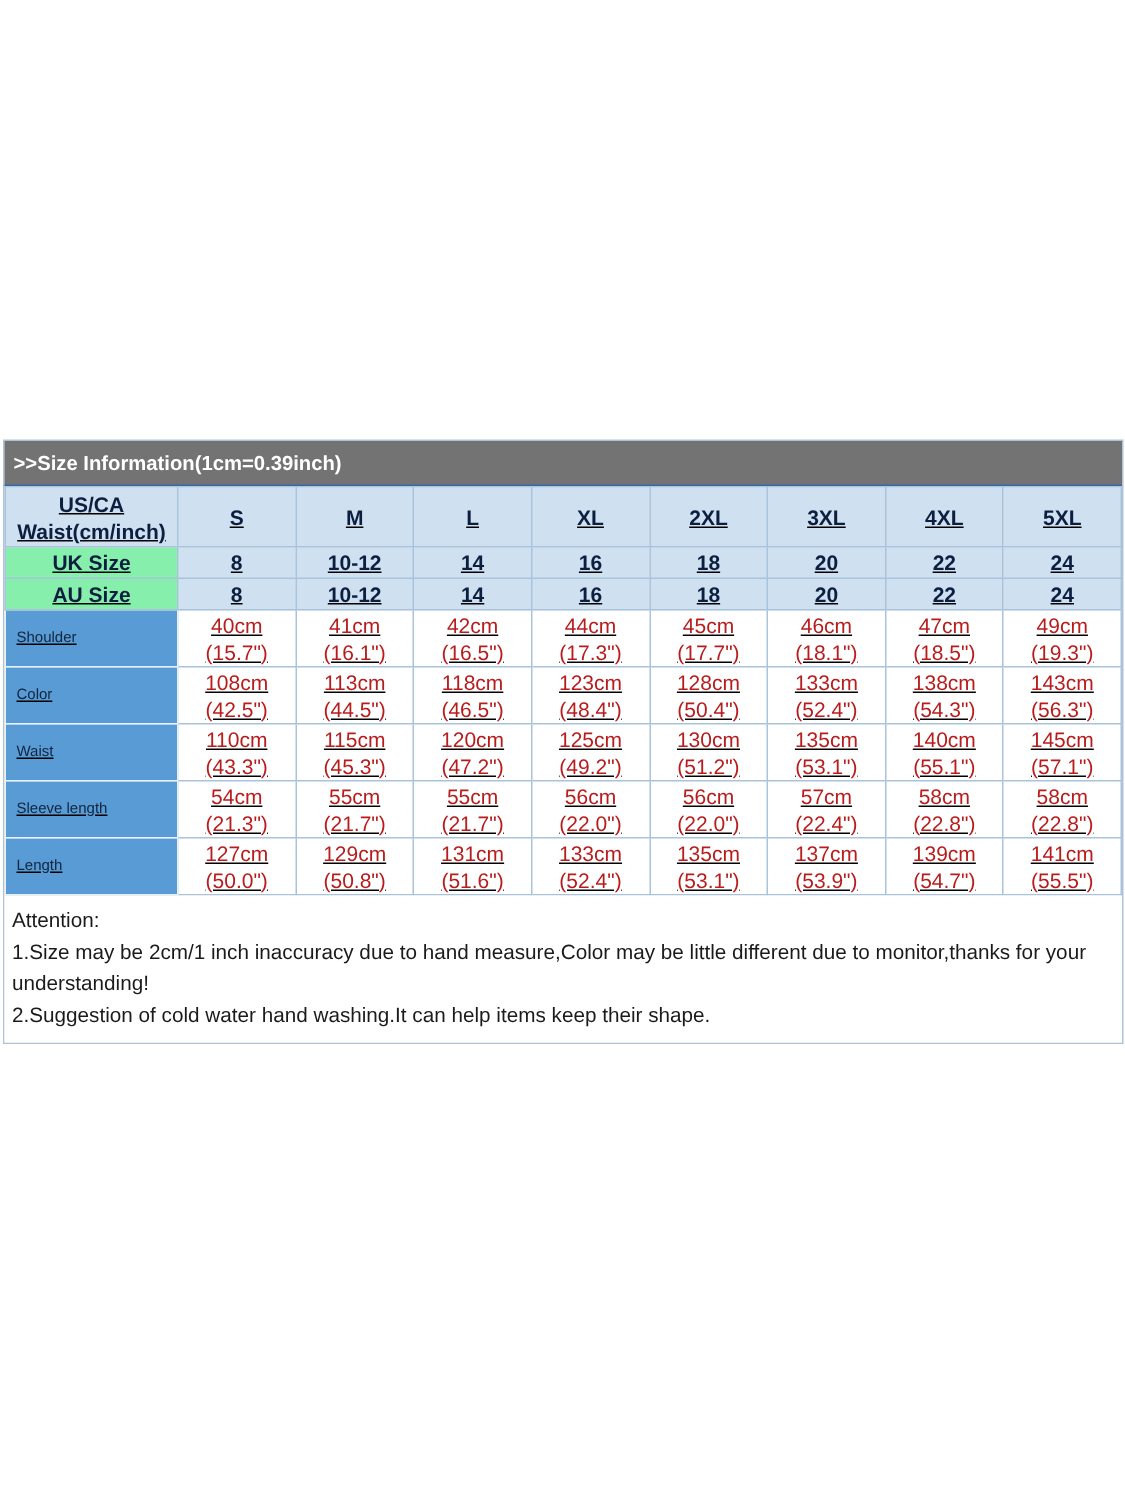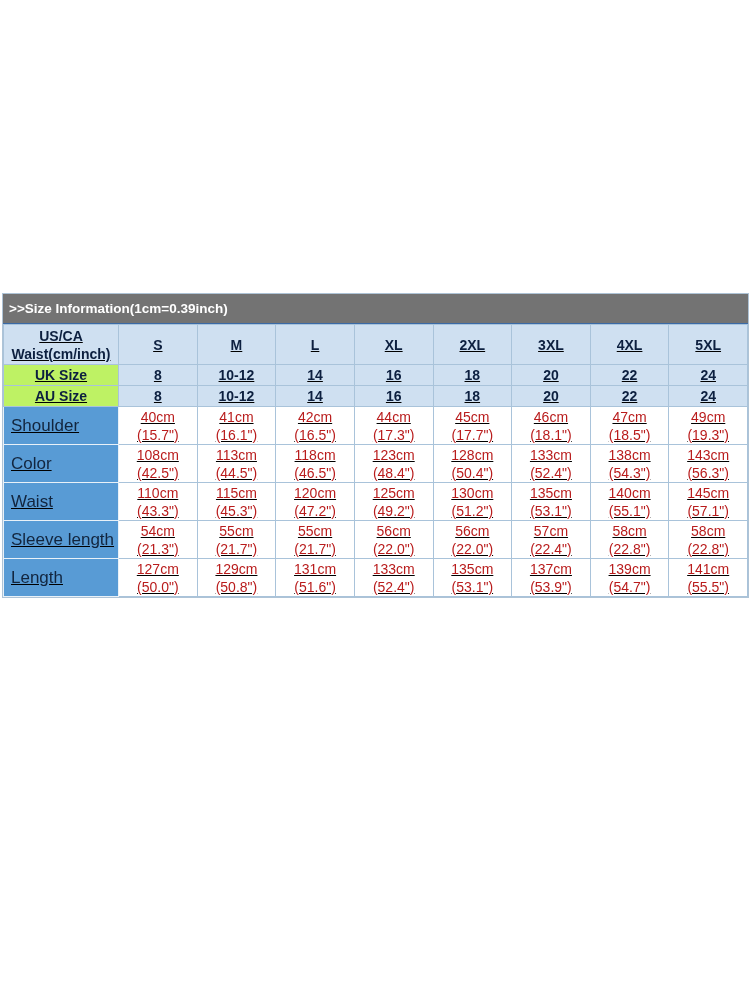--- a/index.html
+++ b/index.html
@@ -40,31 +40,31 @@
   table.size-table td, table.size-table th {
     border: 1px solid #a9c3da;
     font-size: 14px;
     color: #0c1f3f;
     text-align: center;
     padding: 0;
     vertical-align: middle;
   }
   tr.hdr-row th { background: #cfe0f1; font-weight: bold; height: 39px; line-height: 18px; }
   tr.uk-row td, tr.au-row td { background: #cfe0f1; font-weight: bold; height: 20px; }
-  tr.uk-row td.rowlabel, tr.au-row td.rowlabel { background: #bef264; }
+  tr.uk-row td.rowlabel, tr.au-row td.rowlabel { background: #86efac; }
   tr.body-row { height: 38px; }
   tr.body-row td { background: #ffffff; color: #b91c1c; font-weight: normal; line-height: 18px; }
   tr.body-row td.rowlabel {
     background: #589bd5;
     border-color: #e9f1f8;
     color: #12253e;
     text-align: left;
     padding-left: 7px;
     font-weight: normal;
-    font-size: 17px;
+    font-size: 10px;
   }
   .cm-line, .in-line { display: block; }
   .attention {
     background: #ffffff;
     color: #1b1b1b;
     font-size: 13.8px;
     line-height: 21px;
     padding: 6px 4px 8px 5px;
     min-height: 75px;
   }
@@ -306,14 +306,19 @@
             <span class="in-line">(54.7")</span>
           </td>
         <td>
             <span class="cm-line">141cm</span>
             <span class="in-line">(55.5")</span>
           </td>
       </tr>
     </tbody>
   </table>
 
+  <div class="attention">
+    <p>Attention:</p>
+    <p>1.Size may be 2cm/1 inch inaccuracy due to hand measure,Color may be little different due to monitor,thanks for your understanding!</p>
+    <p>2.Suggestion of cold water hand washing.It can help items keep their shape.</p>
+  </div>
 
 </div>
 
 </body></html>

